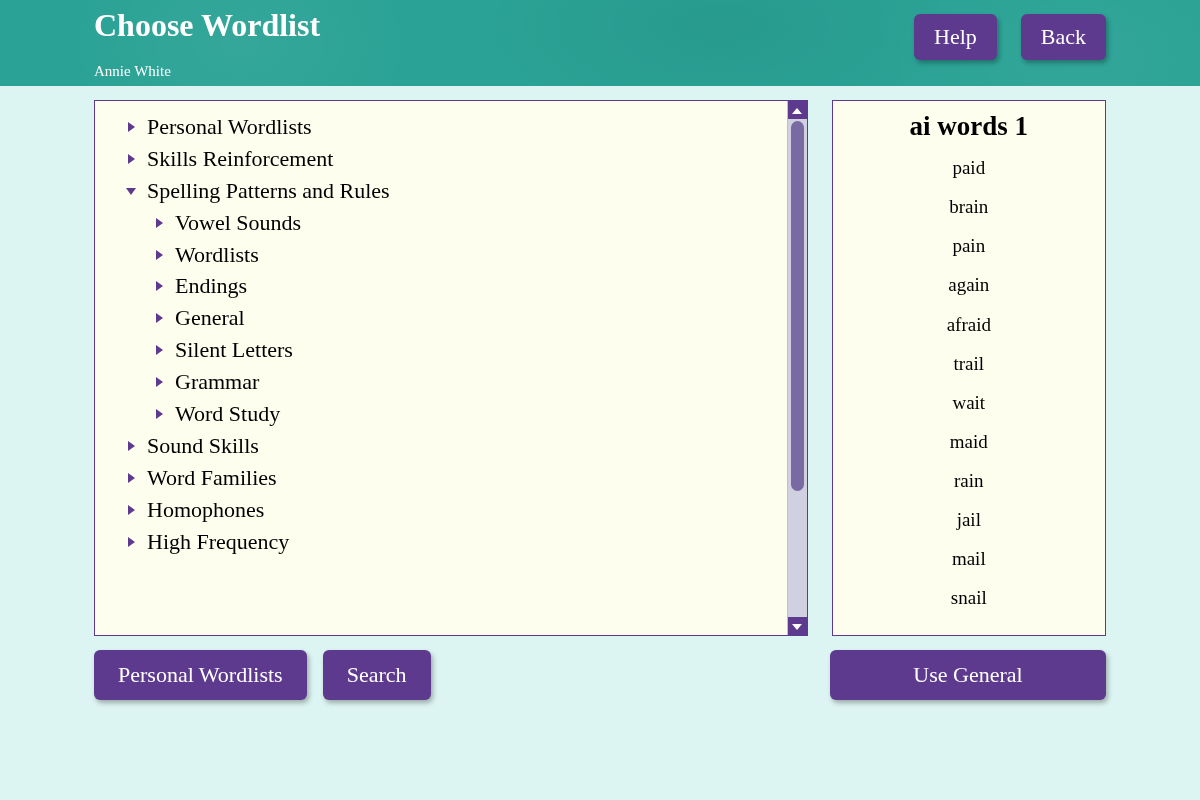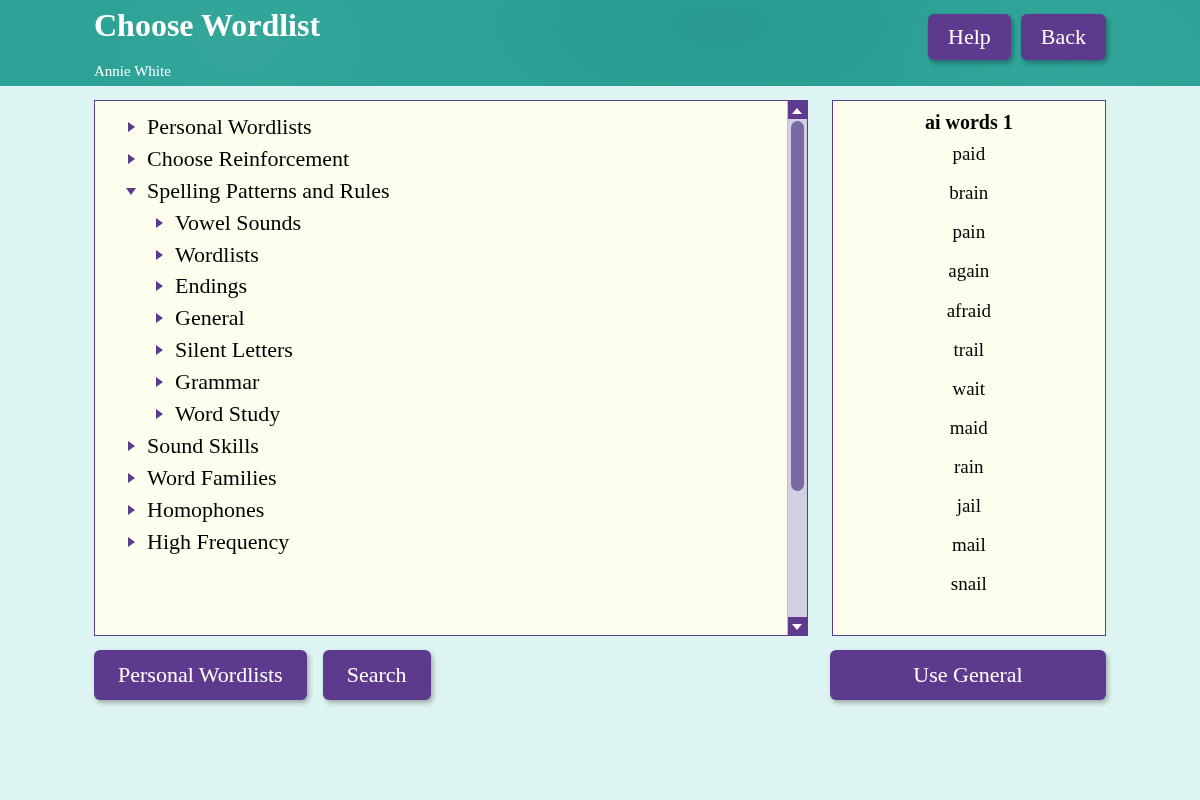--- a/index.html
+++ b/index.html
@@ -32,21 +32,21 @@
       font-weight: bold;
       line-height: 1.2;
     }
     .subtitle {
       color: #fff;
       font-size: 15px;
       margin-top: 19px;
     }
     .header-right {
       display: flex;
-      gap: 10px;
+      gap: 24px;
       padding-top: 14px;
     }
     .btn {
       background: #5d3a8e;
       color: #fff;
       border: none;
       border-radius: 6px;
       font-family: inherit;
       font-size: 22px;
       padding: 10px 20px;
@@ -124,21 +124,21 @@
       border-radius: 7px;
     }
     .preview-panel {
       background: #fefeee;
       border: 1px solid #5d3a8e;
       width: 276px;
       height: 536px;
       padding: 10px 6px;
       text-align: center;
     }
-    .preview-title { font-size: 20px; font-weight: bold; }
+    .preview-title { font-size: 27px; font-weight: bold; margin-bottom: 6px; }
     .word { font-size: 19px; line-height: 2.06; }
     .button-row {
       display: flex;
       justify-content: space-between;
       padding: 14px 94px 0 94px;
     }
     .button-row-left { display: flex; gap: 16px; }
     .big-btn {
       background: #5d3a8e;
       color: #fff;
@@ -177,21 +177,21 @@
               </svg>
             </span>
             <span class="item-text">Personal Wordlists</span>
           </div>
           <div class="tree-item">
             <span class="arrow">
               <svg width="12" height="12" viewBox="0 0 12 12">
                 <polygon points="3,1 10,6 3,11" fill="#5d3a8e"></polygon>
               </svg>
             </span>
-            <span class="item-text">Choose Reinforcement</span>
+            <span class="item-text">Skills Reinforcement</span>
           </div>
           <div class="tree-item">
             <span class="arrow">
               <svg width="12" height="12" viewBox="0 0 12 12">
                 <polygon points="1,3 11,3 6,10" fill="#5d3a8e"></polygon>
               </svg>
             </span>
             <span class="item-text">Spelling Patterns and Rules</span>
           </div>
           <div class="tree-item tree-child">

